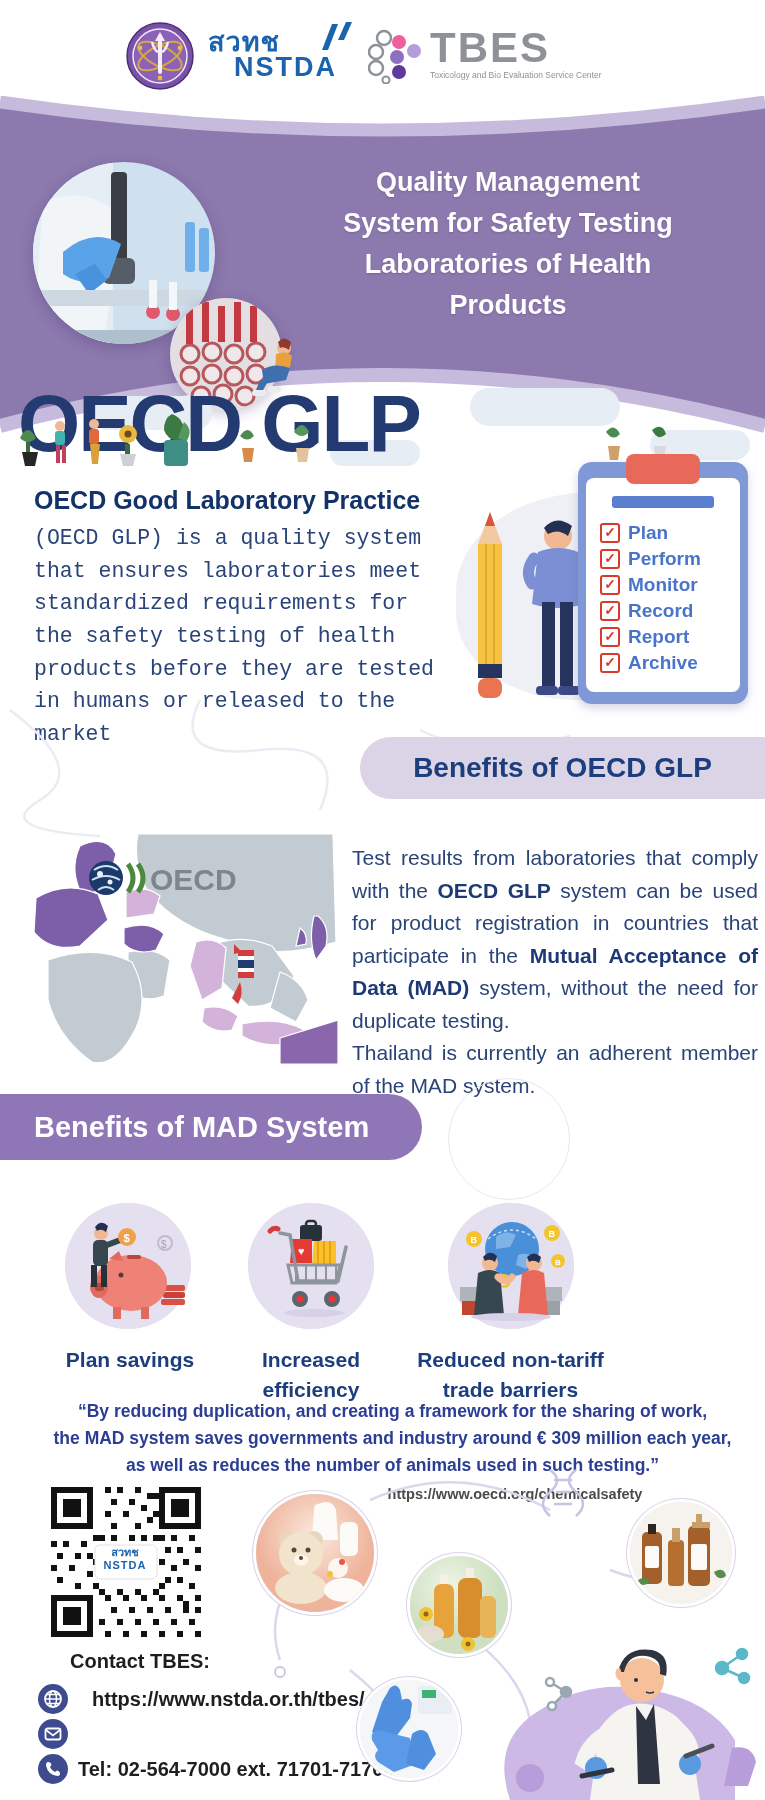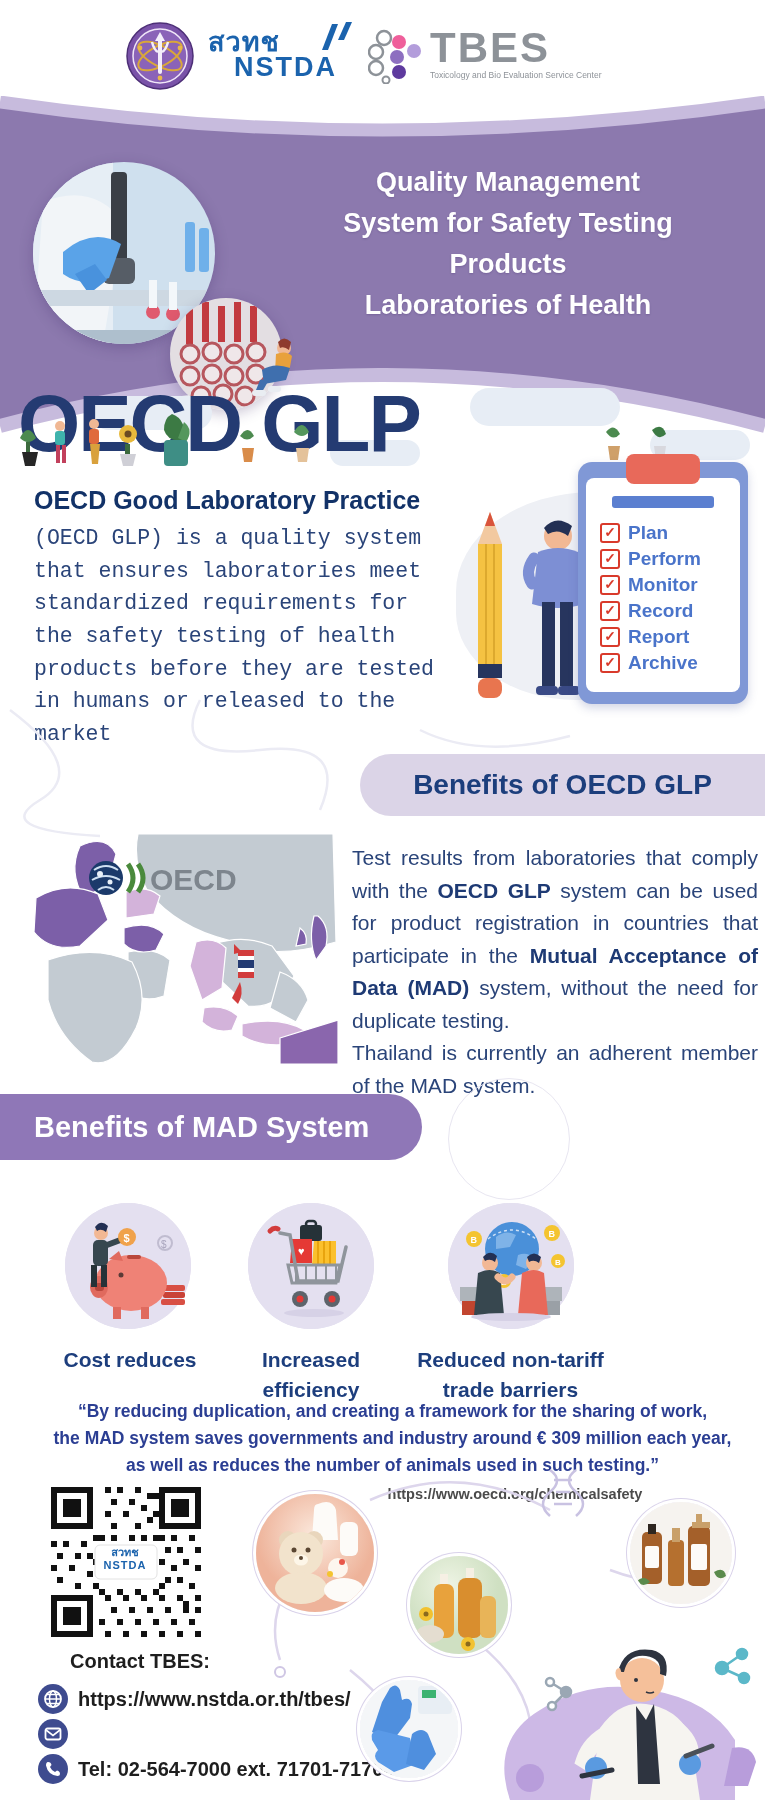--- a/index.html
+++ b/index.html
@@ -25,21 +25,21 @@
   .clipboard{background:#8098d6;border-radius:14px;box-shadow:0 4px 10px rgba(80,90,150,.25);}
   .clip-paper{position:absolute;left:8px;top:16px;width:154px;height:214px;background:#ffffff;border-radius:8px;}
   .clip-top{position:absolute;left:48px;top:-8px;width:74px;height:30px;background:#e8695a;border-radius:8px;}
   .clip-bar{position:absolute;left:34px;top:34px;width:102px;height:12px;background:#5b7fd0;border-radius:3px;}
   .check-row{display:flex;align-items:center;gap:8px;height:26px;}
   .check-box{width:16px;height:16px;border:2.5px solid #d93a2b;border-radius:3px;background:#fff;
              color:#d93a2b;font-size:14px;font-weight:800;line-height:14px;text-align:center;}
   .check-label{font-size:19px;font-weight:800;color:#4a74ca;}
   
   .pill-oecd{background:#dbd4e7;border-radius:31px 0 0 31px;text-align:center;
-             font-size:28px;font-weight:800;color:#1c3e7c;line-height:62px;margin-top:17px;}
+             font-size:28px;font-weight:800;color:#1c3e7c;line-height:62px;}
   .pill-mad{background:#8f77b7;border-radius:0 33px 33px 0;font-size:29px;font-weight:800;color:#ffffff;
             line-height:66px;padding-left:34px;box-sizing:border-box;}
   .mad-para{font-size:21px;color:#2a4479;line-height:1.55;text-align:justify;}
   .mad-para b{color:#1e3a74;}
   
   .benefit-circle{border-radius:50%;background:#e4e0f0;}
   .benefit-label{font-size:21px;font-weight:800;color:#1d3e7d;text-align:center;line-height:30px;}
   .quote{font-size:17.5px;font-weight:800;color:#2b3e93;text-align:center;line-height:27px;padding-left:10px;}
   .source{font-size:14.5px;font-weight:600;color:#4b4b4b;text-align:center;}
   
@@ -149,22 +149,22 @@
           <circle cx="31" cy="98" r="9"></circle>
             <circle cx="53" cy="96" r="9"></circle>
             <circle cx="75" cy="98" r="9"></circle>
         </g>
       </svg>
     </div>
 
     <div class="hero-title abs" style="left:278px;top:66px;width:460px;">
       <div>Quality Management</div>
       <div>System for Safety Testing</div>
+      <div>Laboratories of Health</div>
       <div>Products</div>
-      <div>Laboratories of Health</div>
     </div>
   </div>
 
   <div class="cloud abs" style="left:92px;top:396px;width:120px;height:34px;"></div>
   <div class="cloud abs" style="left:470px;top:388px;width:150px;height:38px;"></div>
   <div class="cloud abs" style="left:650px;top:430px;width:100px;height:30px;"></div>
   <div class="cloud abs" style="left:330px;top:440px;width:90px;height:26px;"></div>
 
   <div class="big-title abs" style="left:18px;top:378px;">OECD GLP</div>
 
@@ -416,21 +416,21 @@
         <path d="M30 70 q12 -6 22 0 l4 42 h-30 z" fill="#37474f"></path>
         <circle cx="86" cy="60" r="8" fill="#f2b894"></circle>
           <path d="M79 54 q7 -7 14 0 l-2 6 q-5 -4 -10 -1 z" fill="#233054"></path>
         <path d="M74 70 q12 -6 22 0 l4 42 h-30 z" fill="#e8695a"></path>
         <path d="M50 74 q8 8 14 0" stroke="#f2b894" stroke-width="7" stroke-linecap="round" fill="none"></path>
       </g>
       <ellipse cx="63" cy="114" rx="40" ry="4" fill="#d6d1e6"></ellipse>
     </svg>
   </div>
 
-  <div class="benefit-label abs" style="left:40px;top:1345px;width:180px;">Cost reduces</div>
+  <div class="benefit-label abs" style="left:40px;top:1345px;width:180px;">Plan savings</div>
   <div class="benefit-label abs" style="left:245px;top:1345px;width:132px;">Increased efficiency</div>
   <div class="benefit-label abs" style="left:398px;top:1345px;width:225px;">Reduced non-tariff trade barriers</div>
 
   <div class="quote abs" style="left:0;top:1398px;width:765px;">
     <div>“By reducing duplication, and creating a framework for the sharing of work,</div>
     <div>the MAD system saves governments and industry around € 309 million each year,</div>
     <div>as well as reduces the number of animals used in such testing.”</div>
   </div>
   <div class="source abs" style="left:365px;top:1486px;width:300px;">https://www.oecd.org/chemicalsafety</div>
 
@@ -459,21 +459,21 @@
       <rect x="44" y="58" width="62" height="34" rx="5" fill="#ffffff" stroke="#e2e2e2"></rect>
     </svg>
     <div class="abs" style="left:44px;top:60px;width:62px;text-align:center;color:#1b63ad;font-weight:800;">
       <div style="font-size:11px;line-height:13px;">สวทช</div>
       <div style="font-size:11px;line-height:13px;letter-spacing:1px;">NSTDA</div>
     </div>
   </div>
 
   <div class="contact-head abs" style="left:70px;top:1650px;">Contact TBES:</div>
 
-  <div class="abs" style="left:38px;top:1684px;display:flex;align-items:center;gap:10px;">
+  <div class="abs" style="left:38px;top:1684px;display:flex;align-items:center;gap:24px;">
     <span class="contact-icon">
       <svg width="20" height="20" viewBox="0 0 20 20">
           <circle cx="10" cy="10" r="8" fill="none" stroke="#fff" stroke-width="1.8"></circle>
           <ellipse cx="10" cy="10" rx="3.5" ry="8" fill="none" stroke="#fff" stroke-width="1.5"></ellipse>
           <path d="M2 10 h16 M3.5 5.5 h13 M3.5 14.5 h13" stroke="#fff" stroke-width="1.5"></path>
         </svg>
     </span>
     <span class="contact-line">https://www.nstda.or.th/tbes/</span>
   </div>
 

